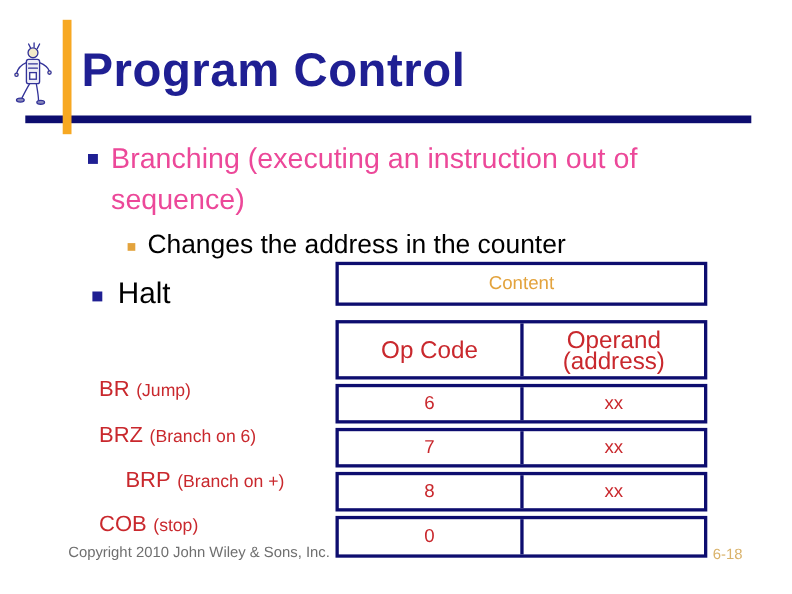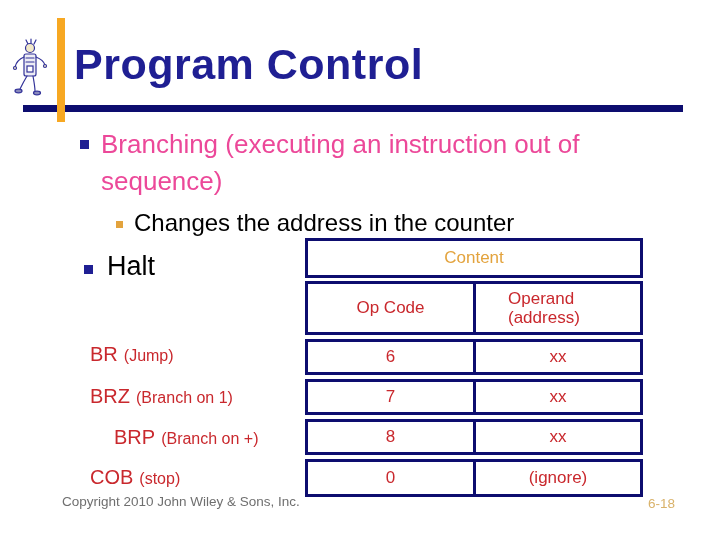--- a/index.html
+++ b/index.html
@@ -27,27 +27,27 @@
   .b3-sq { left:84px; top:265px; }
   .b3-text { position:absolute; left:107px; top:251px; font-size:27px; color:#000; }
   
   .instr { position:absolute; left:90px; color:#C9282D; font-size:20px; line-height:21px; white-space:nowrap; }
   .instr .note { font-size:16px; margin-left:6px; }
   .i0 { top:344px; } .i1 { top:386px; } .i2 { top:427px;margin-left:24px; } .i3 { top:467px; }
   
   .tbl { position:absolute; left:305px; top:238px; width:404px; }
   .tbox { box-sizing:border-box; width:338px; border:3px solid #0D0D6F; background:#fff; display:flex; align-items:center; }
   .tbox.head1 { height:40px; justify-content:center; color:#E3A33D; font-size:17px; }
-  .tbox.head2 { height:54px; margin-top:3px; color:#C9282D; font-size:17px; }
+  .tbox.head2 { height:54px; margin-top:13px; color:#C9282D; font-size:22px; }
   .tbox.drow  { height:36px; margin-top:4px; color:#C9282D; font-size:17px; }
   .tbox.drow.last { height:38px; }
   .cell1 { box-sizing:border-box; width:168px; height:100%; border-right:3px solid #0D0D6F;
            display:flex; align-items:center; justify-content:center; text-align:center; }
   .cell2 { box-sizing:border-box; width:164px; height:100%;
-           display:flex; align-items:center; justify-content:center; text-align:left; }
+           display:flex; align-items:center; justify-content:center; text-align:center; }
   .cell2 .wrapcap { max-width:100px; line-height:19px; }
   
   .copyright { position:absolute; left:62px; top:494px; font-size:13.5px; color:#6F6F6F; }
   .pagenum { position:absolute; left:648px; top:496px; font-size:13.5px; color:#D9B26A; }
 </style>
 </head>
 <body>
 
 <div class="slide">
 
@@ -81,21 +81,21 @@
   <div class="sq l2 b2-sq"></div>
   <div class="b2-text">Changes the address in the counter</div>
 
   <div class="sq l1 b3-sq"></div>
   <div class="b3-text">Halt</div>
 
   <div class="instr i0">
     <span>BR</span><span class="note">(Jump)</span>
   </div>
   <div class="instr i1">
-    <span>BRZ</span><span class="note">(Branch on 1)</span>
+    <span>BRZ</span><span class="note">(Branch on 6)</span>
   </div>
   <div class="instr i2">
     <span>BRP</span><span class="note">(Branch on +)</span>
   </div>
   <div class="instr i3">
     <span>COB</span><span class="note">(stop)</span>
   </div>
 
   <div class="tbl">
     <div class="tbox head1">Content</div>
@@ -112,20 +112,19 @@
     <div class="tbox drow">
       <div class="cell1">7</div>
       <div class="cell2">xx</div>
     </div>
     <div class="tbox drow">
       <div class="cell1">8</div>
       <div class="cell2">xx</div>
     </div>
     <div class="tbox drow last">
       <div class="cell1">0</div>
-      <div class="cell2">(ignore)</div>
     </div>
   </div>
 
   <div class="copyright">Copyright 2010 John Wiley &amp; Sons, Inc.</div>
   <div class="pagenum">6-18</div>
 
 </div>
 
 </body></html>

